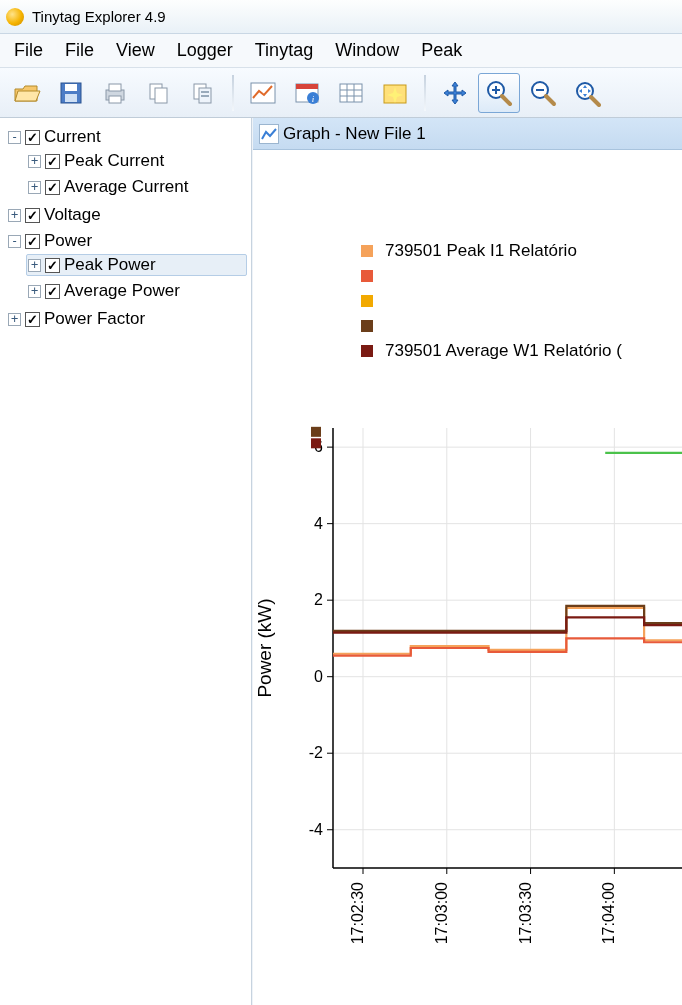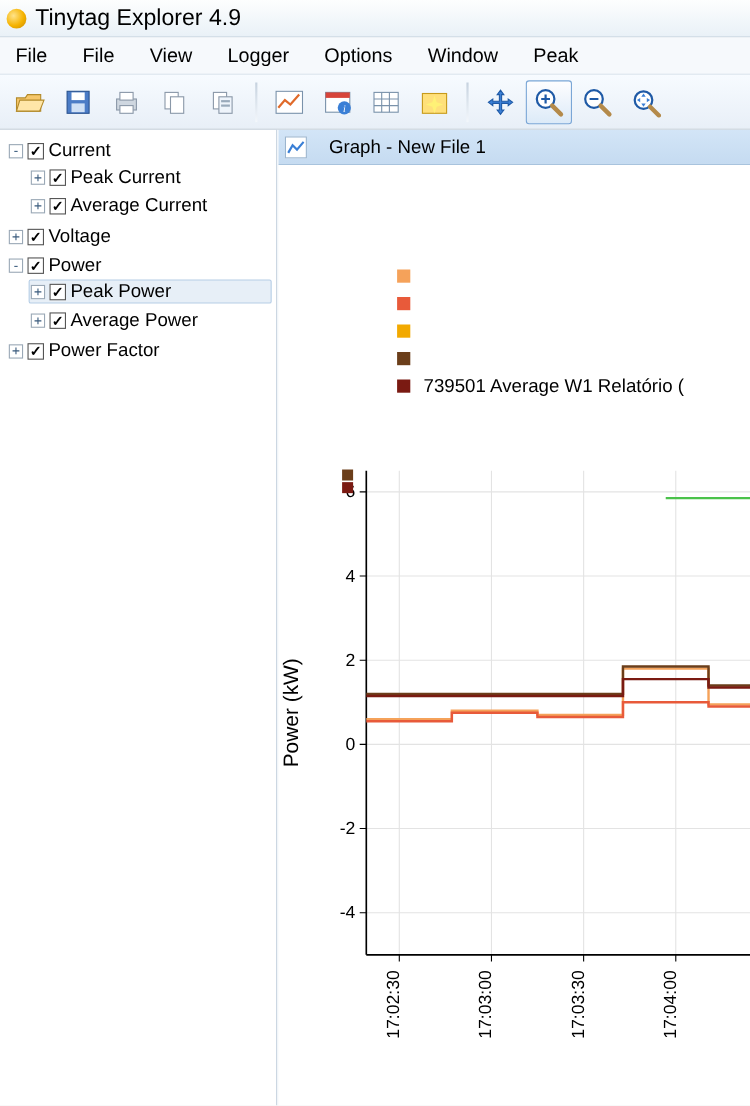--- a/index.html
+++ b/index.html
@@ -20,28 +20,28 @@
     align-items: center;
     padding: 0 6px;
     border-bottom: 1px solid #c9d7e4;
   }
   .titlebar .app-icon {
     width: 18px; height: 18px; margin-right: 8px;
     border-radius: 50%;
     background: radial-gradient(circle at 35% 35%, #ffe38a 0%, #f5b300 55%, #c88800 100%);
     display:inline-block;
   }
-  .titlebar .title { font-size: 21px; }
+  .titlebar .title { font-size: 15px; }
   .menubar {
     background: #f6f9fc;
     height: 34px;
     display: flex;
     align-items: center;
     padding: 0 4px;
-    gap: 12px;
+    gap: 2px;
     border-bottom: 1px solid #d8e1ea;
   }
   .menubar .menu-item {
     padding: 4px 10px;
     font-size: 18px;
     cursor: default;
   }
   .toolbar {
     background: linear-gradient(#f7fbff, #e8eff7);
     height: 50px;
@@ -103,21 +103,21 @@
     background:#fff;
     position:relative;
     border-left:1px solid #eef3f8;
     overflow:hidden;
   }
   .graph-titlebar {
     background: linear-gradient(#d3e5f7, #c5dbf1);
     height: 32px;
     display:flex; align-items:center;
     padding: 0 6px;
-    gap: 20px;
+    gap: 4px;
     font-size: 17px;
     border-bottom:1px solid #a8c3dd;
   }
   .graph-titlebar .win-icon {
     width:20px; height:20px;
     background:#fff;
     border:1px solid #9bb5cf;
     display:inline-flex;align-items:center;justify-content:center;
   }
   .legend {
@@ -139,21 +139,21 @@
 <div class="titlebar">
   <span class="app-icon"></span>
   <span class="title">Tinytag Explorer 4.9</span>
 </div>
 
 <div class="menubar">
   <div class="menu-item">File</div>
   <div class="menu-item">File</div>
   <div class="menu-item">View</div>
   <div class="menu-item">Logger</div>
-  <div class="menu-item">Options</div>
+  <div class="menu-item">Tinytag</div>
   <div class="menu-item">Window</div>
   <div class="menu-item">Peak</div>
 </div>
 
 <div class="toolbar">
   <div class="tb-btn">
     <svg width="28" height="24">
         <path d="M2 8 L10 8 L12 5 L24 5 L24 20 L2 20 Z" fill="#f6c76b" stroke="#b38a2a"></path>
         <path d="M5 10 L27 10 L23 20 L2 20 Z" fill="#ffe6a8" stroke="#b38a2a"></path>
       </svg>
@@ -319,20 +319,21 @@
         <svg width="16" height="14">
             <polyline points="1,12 5,5 9,9 15,2" fill="none" stroke="#3a7fd6" stroke-width="2"></polyline>
           </svg>
       </span>
       <span>Graph - New File 1</span>
     </div>
 
     <div class="legend" id="legend">
         <div class="legend-row">
           <span class="legend-sw" style="background: rgb(245, 162, 90);"></span>
+          <span>739501  Peak I1 Relatório</span>
         </div>
         <div class="legend-row">
           <span class="legend-sw" style="background: rgb(232, 90, 58);"></span>
         </div>
         <div class="legend-row">
           <span class="legend-sw" style="background: rgb(242, 169, 0);"></span>
         </div>
         <div class="legend-row">
           <span class="legend-sw" style="background: rgb(107, 62, 26);"></span>
         </div>

